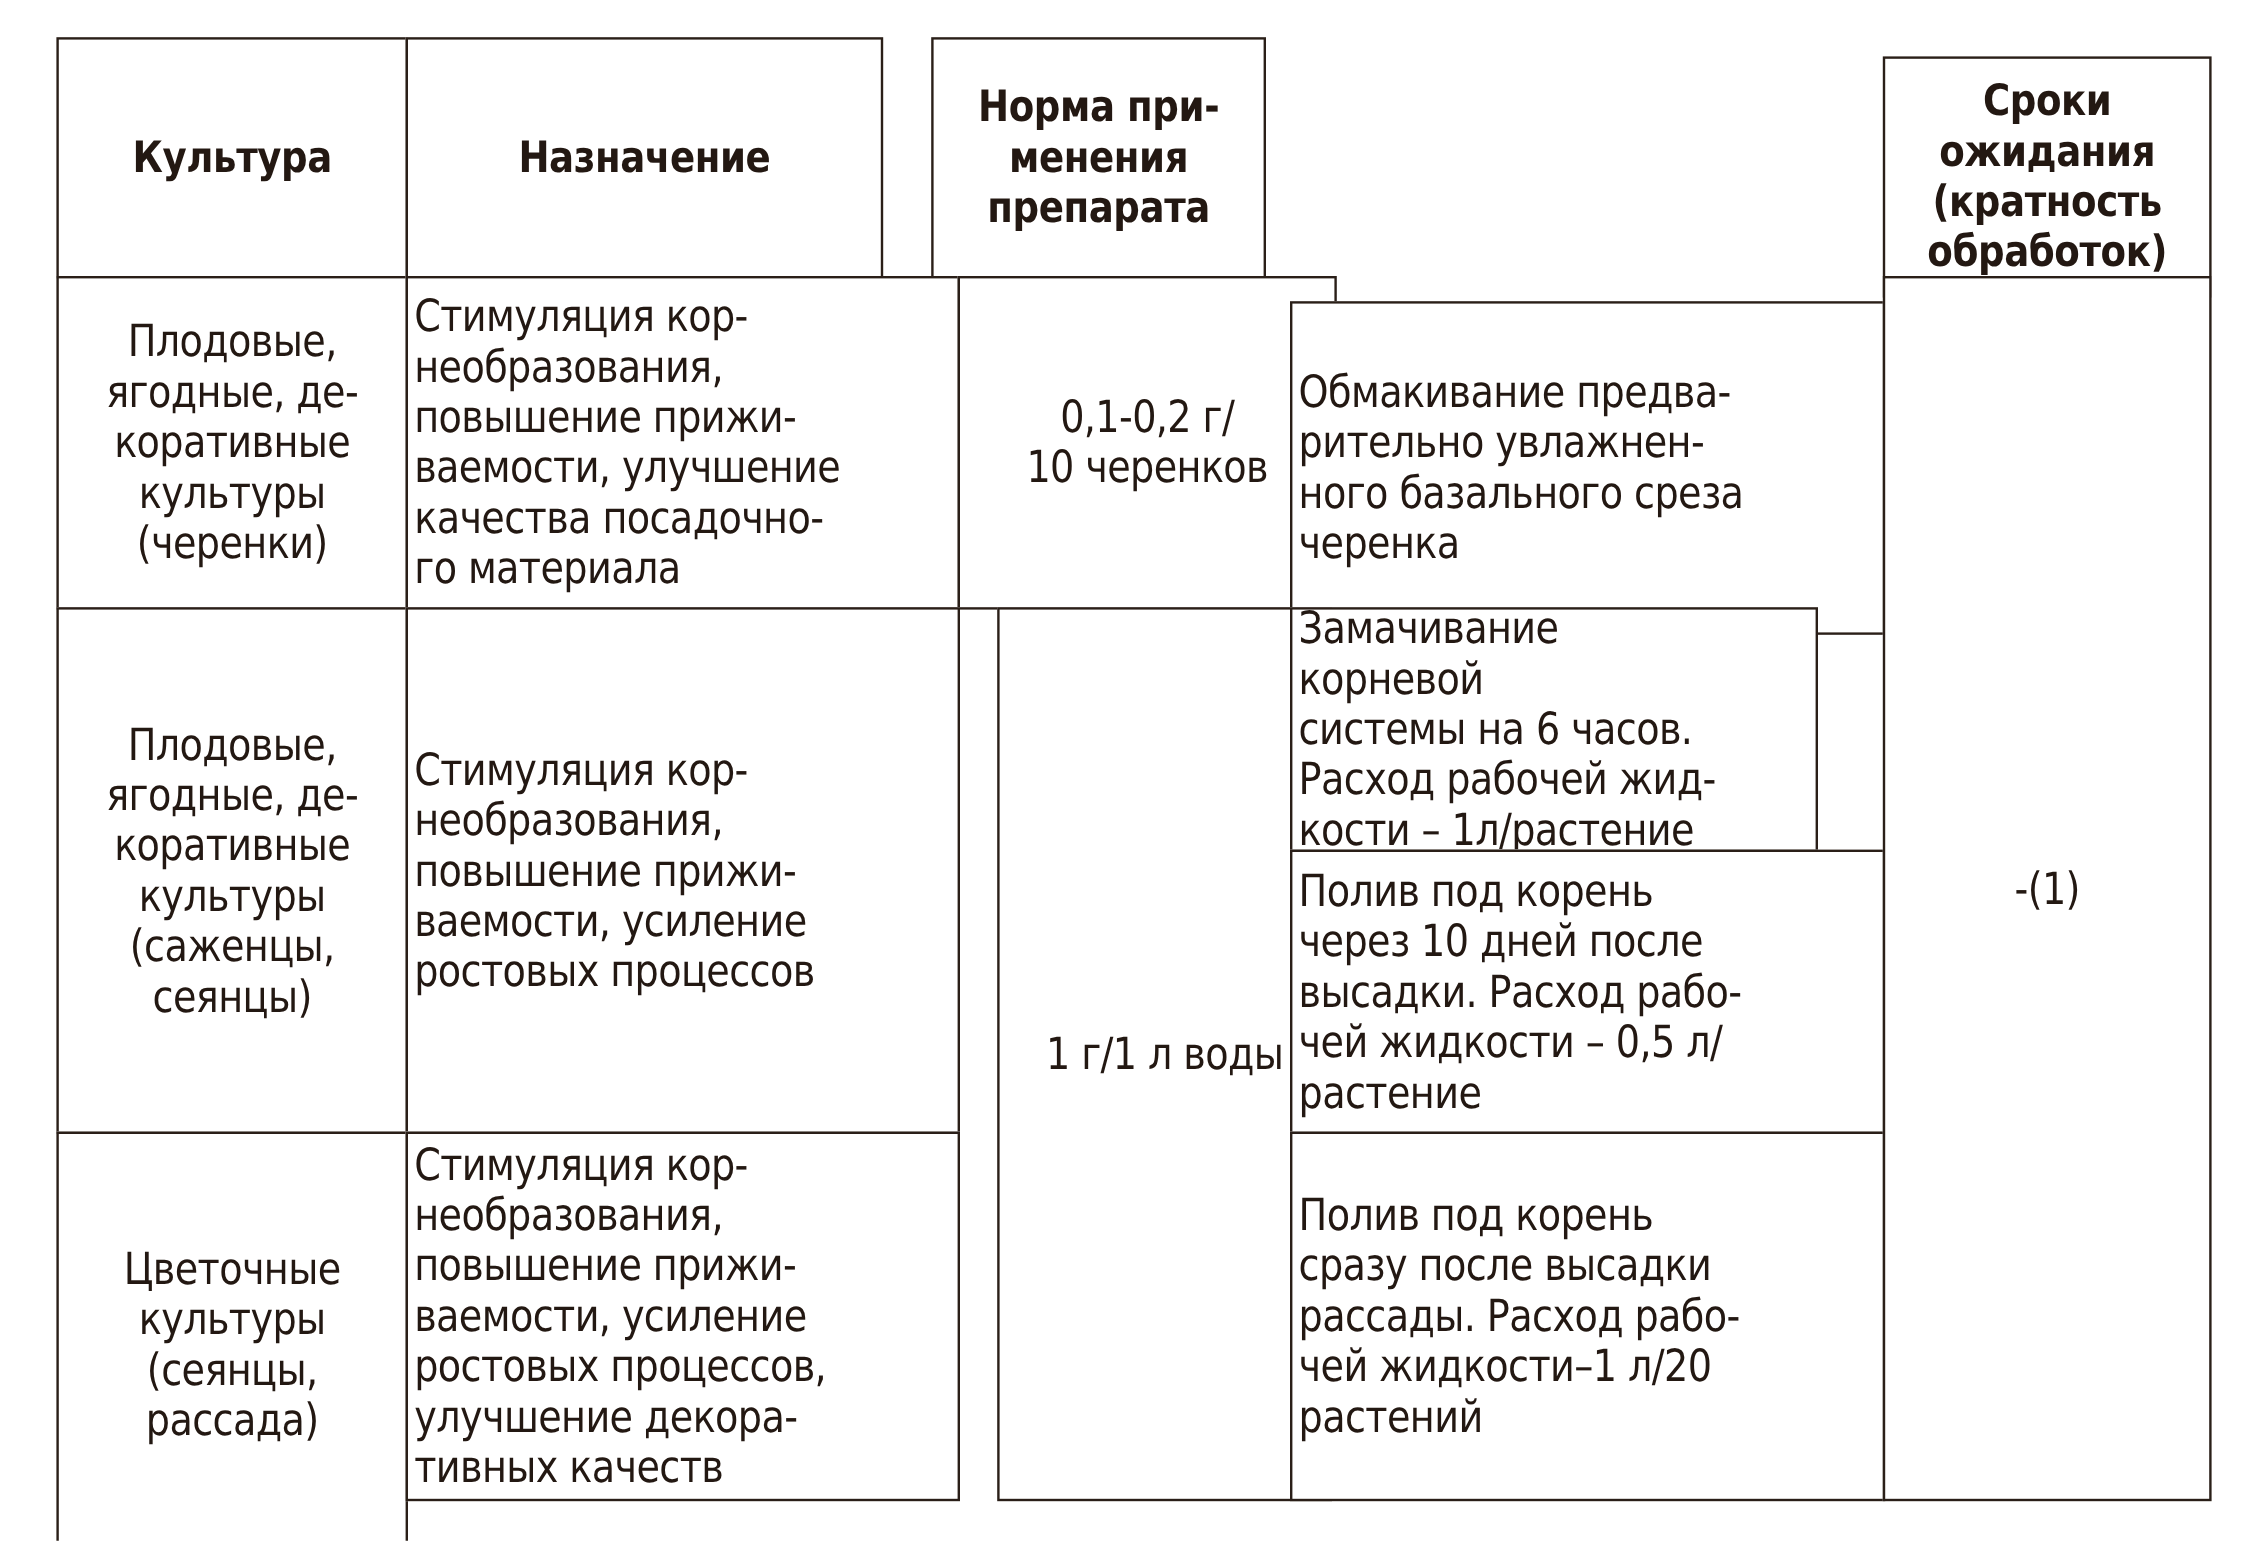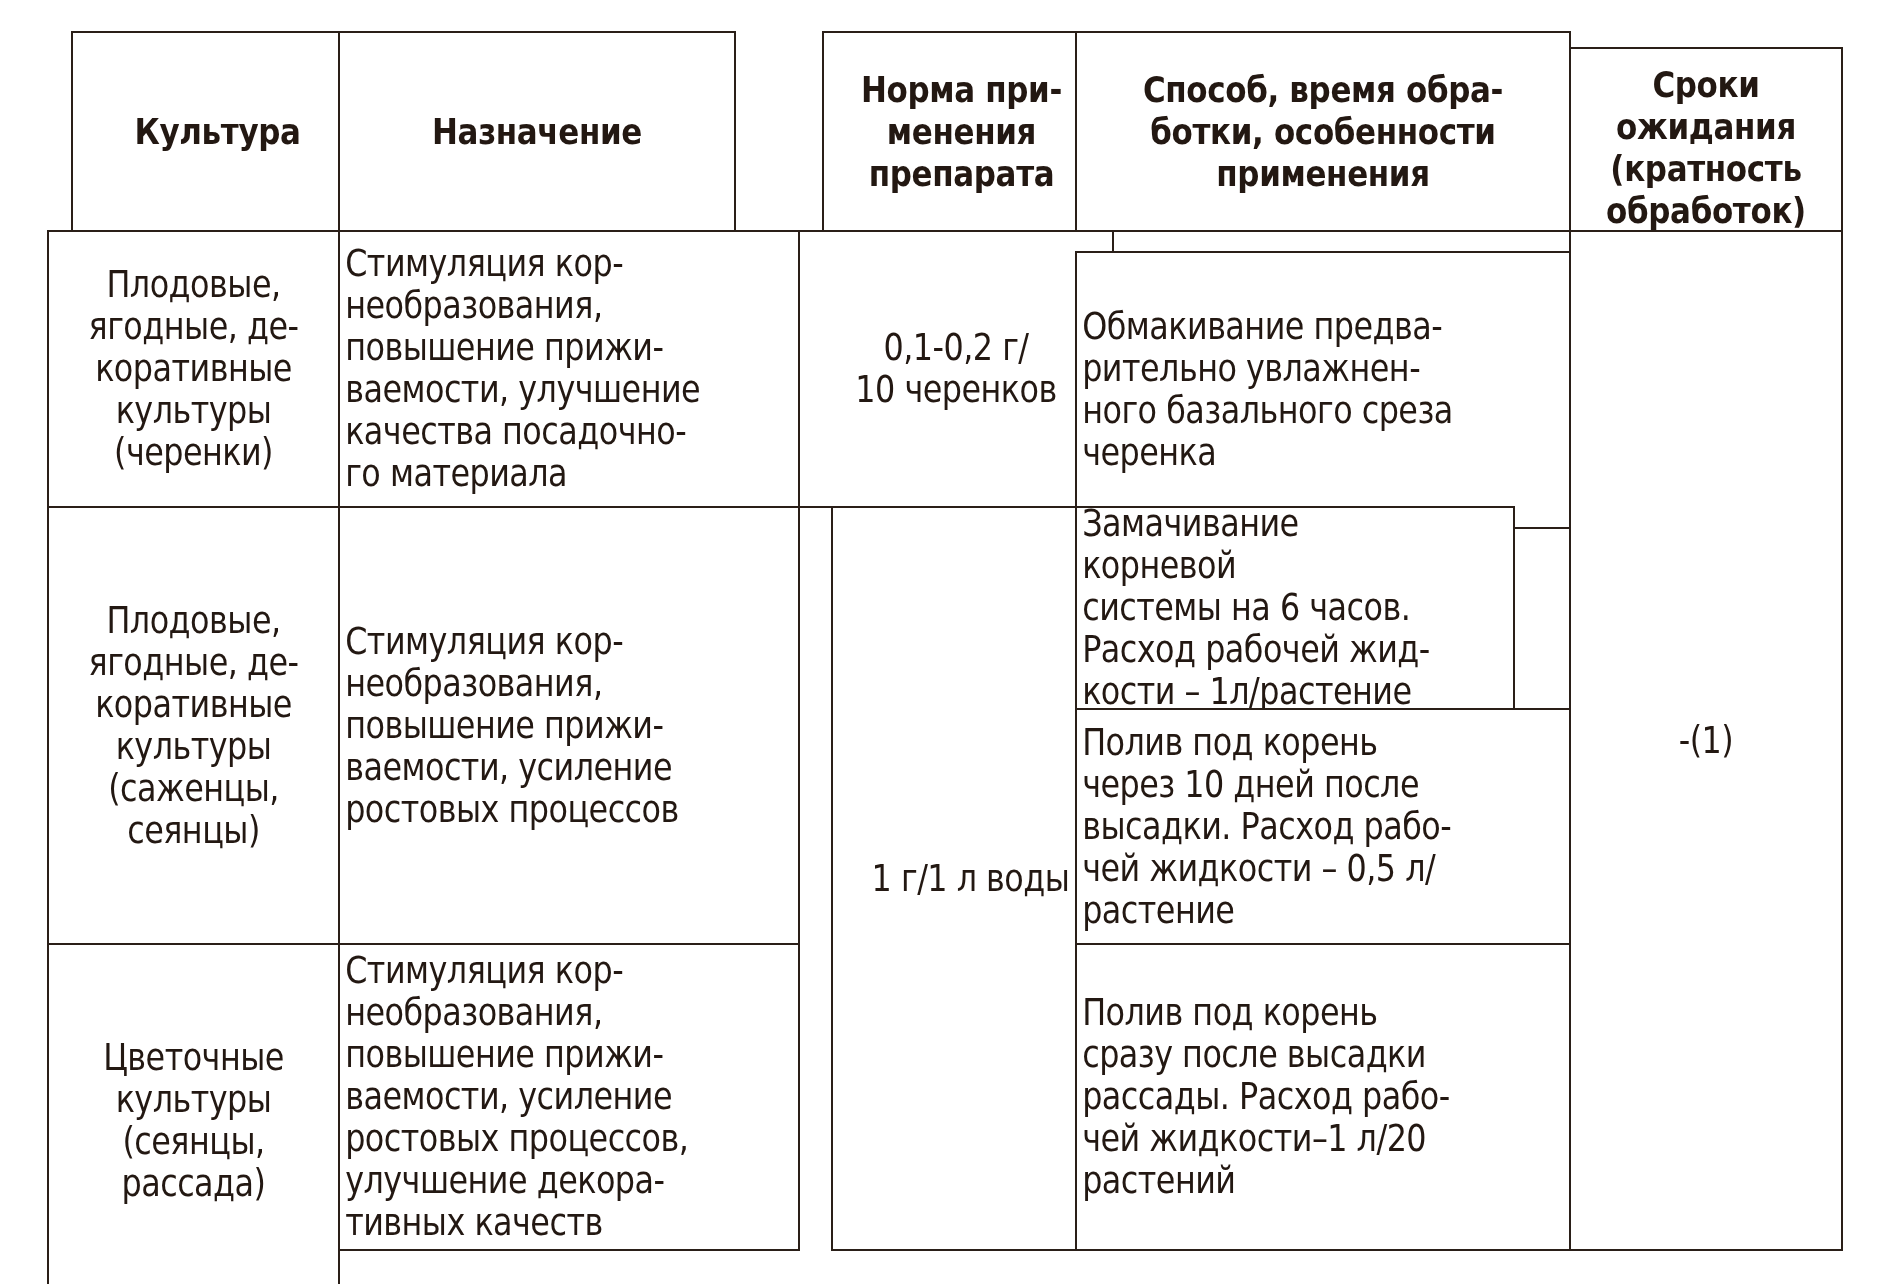--- a/index.html
+++ b/index.html
@@ -15,35 +15,30 @@
   .left .txt { text-align:left; padding-left:6px; }
   .hdr .txt { font-weight:bold; font-size:36px; line-height:42px; letter-spacing:-0.4px; }
   .cond { transform:scaleX(0.86); transform-origin:center center; }
   .left .cond { transform-origin:left center; }
 </style>
 </head>
 <body>
 
 <div class="tbl">
 
-  <div class="cell hdr center" style="left:0;top:0;width:293px;height:201px;margin-left:24px;">
+  <div class="cell hdr center" style="left:0;top:0;width:293px;height:201px;">
     <span class="txt cond">Культура</span>
   </div>
   <div class="cell hdr center" style="left:291px;top:0;width:398px;height:201px;">
     <span class="txt cond">Назначение</span>
   </div>
-  <div class="cell hdr center" style="left:775px;top:0;width:279px;height:201px;">
+  <div class="cell hdr center" style="left:729px;top:0;width:279px;height:201px;">
     <span class="txt cond">Норма при-
 менения
 препарата</span>
-  </div>
-  <div class="cell hdr center" style="left:1028px;top:0;width:496px;height:201px;">
-    <span class="txt cond">Способ, время обра-
-ботки, особенности
-применения</span>
   </div>
   <div class="cell hdr center" style="left:1522px;top:16px;width:274px;height:201px;">
     <span class="txt cond">Сроки
 ожидания
 (кратность
 обработок)</span>
   </div>
 
   <div class="cell center" style="left:0;top:199px;width:293px;height:278px;">
     <span class="txt cond">Плодовые,

